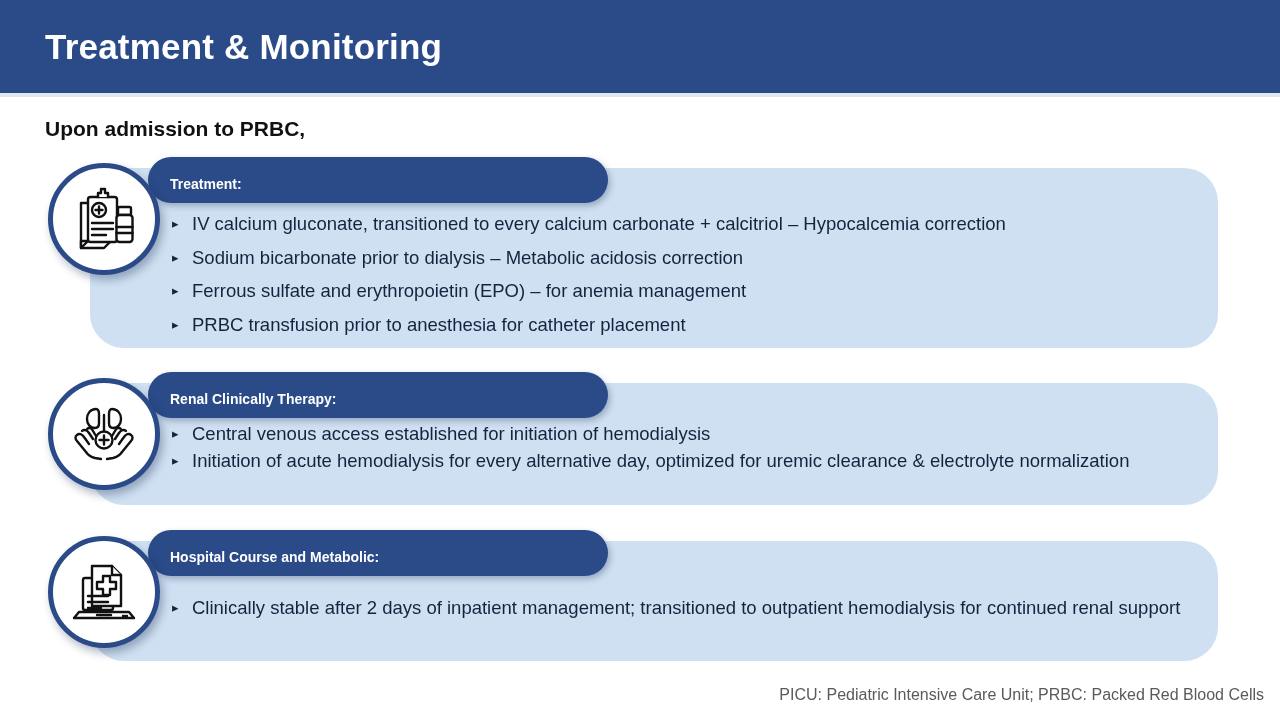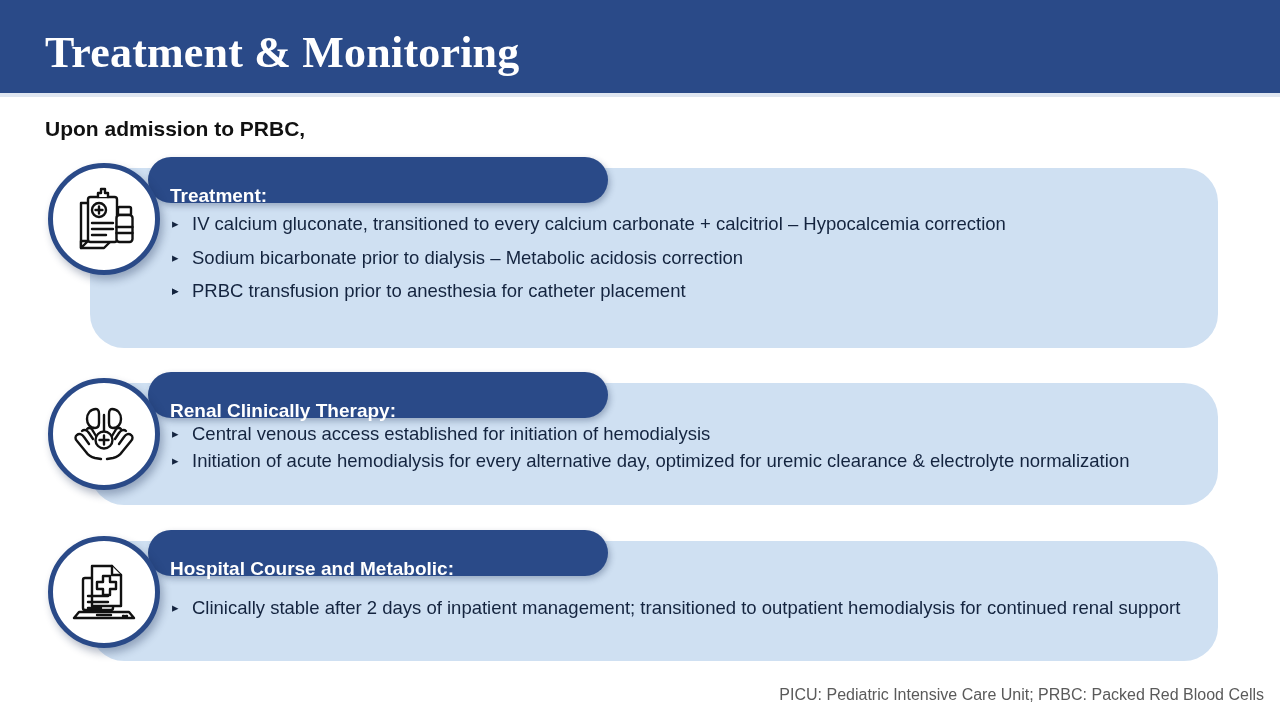--- a/index.html
+++ b/index.html
@@ -21,26 +21,25 @@
     left: 0;
     top: 0;
     width: 1280px;
     height: 93px;
     background: #2a4a88;
   }
   .header-title {
     position: absolute;
     left: 45px;
     top: 27px;
-    font-size: 44px;
+    font-size: 35px;
     font-weight: bold;
     color: #ffffff;
     letter-spacing: 0.2px;
     white-space: nowrap;
-    font-family: Liberation Serif, serif;
   }
   .header-underline {
     position: absolute;
     left: 0;
     top: 93px;
     width: 1280px;
     height: 4px;
     background: #dfe6f1;
   }
 
@@ -72,24 +71,24 @@
     position: absolute;
     left: 148px;
     height: 46px;
     background: #2a4a88;
     border-radius: 23px;
     box-shadow: 2px 3px 6px rgba(20,40,80,0.30);
   }
   .pill-label {
     position: absolute;
     left: 22px;
-    top: 16px;
+    top: 4px;
     height: 46px;
     line-height: 46px;
-    font-size: 19px;
+    font-size: 14px;
     font-weight: bold;
     color: #ffffff;
     white-space: nowrap;
   }
 
   
   .badge {
     position: absolute;
     left: 48px;
     width: 112px;
@@ -184,20 +183,21 @@
     <div class="bullet">
       <span class="marker">▸</span>
       <span>IV calcium gluconate, transitioned to every calcium carbonate + calcitriol – Hypocalcemia correction</span>
     </div>
     <div class="bullet">
       <span class="marker">▸</span>
       <span>Sodium bicarbonate prior to dialysis – Metabolic acidosis correction</span>
     </div>
     <div class="bullet">
       <span class="marker">▸</span>
+      <span>Ferrous sulfate and erythropoietin (EPO) – for anemia management</span>
     </div>
     <div class="bullet">
       <span class="marker">▸</span>
       <span>PRBC transfusion prior to anesthesia for catheter placement</span>
     </div>
   </div>
 </div>
 
 <div class="section">
   <div class="panel" style="top:383px; height:122px;"></div>

